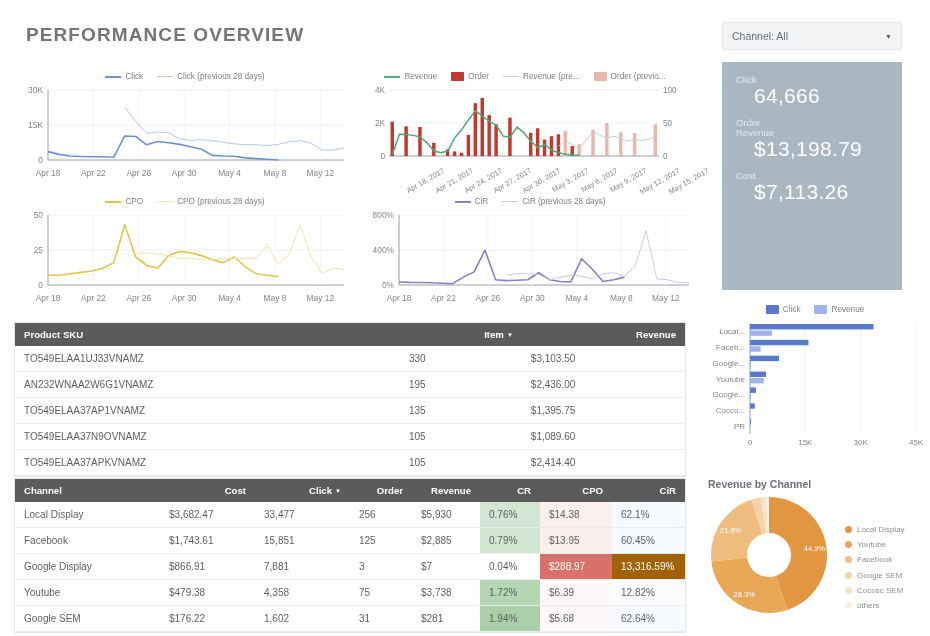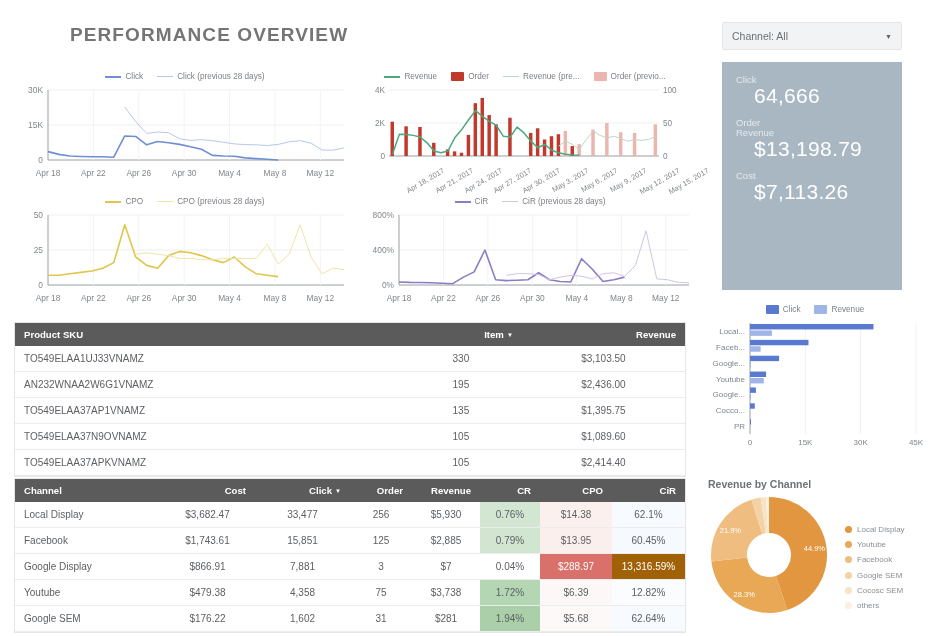--- a/index.html
+++ b/index.html
@@ -10,21 +10,20 @@
     color: #5f6368;
     overflow: hidden;
   }
   .page { position: relative; width: 930px; height: 636px; background: #fff; }
 
   
   .title {
     position: absolute; left: 26px; top: 24px;
     font-size: 19px; font-weight: bold; letter-spacing: 1.1px;
     color: #757575;
-    margin-left: 44px;
   }
   .filter-box {
     position: absolute; left: 722px; top: 22px;
     width: 180px; height: 28px;
     background: #f1f3f4; border: 1px solid #e3e5e8; border-radius: 2px;
     display: flex; align-items: center; padding: 0 9px;
     font-size: 10.5px; color: #6b7077;
   }
   .filter-box .caret { margin-left: auto; font-size: 7px; color: #5f6368; }
 
@@ -66,21 +65,21 @@
   .kpi .k-v { font-size: 21px; color: #ffffff; font-weight: 400; letter-spacing: .3px; margin-bottom: 9px; margin-left: 18px; }
 
   
   table { border-collapse: collapse; width: 100%; font-size: 10px; }
   thead th {
     background: #5b5b5b; color: #fff; font-size: 9.6px; font-weight: bold;
     padding: 6px 9px; text-align: right; white-space: nowrap;
   }
   thead th.l { text-align: left; }
   tbody td {
-    padding: 7px 9px; text-align: center; color: #5c5f63;
+    padding: 7px 9px; text-align: left; color: #5c5f63;
     border-bottom: 1px solid #ececec; background: #fff; white-space: nowrap;
   }
   tbody td.l { text-align: left; }
   .tbl { position: absolute; border: 1px solid #e6e6e6; }
   .sortcaret { font-size: 6px; margin-left: 3px; vertical-align: middle; }
 
   
   .donut-title {
     position: absolute; left: 708px; top: 478px;
     font-size: 10.5px; font-weight: bold; color: #6d7278;

